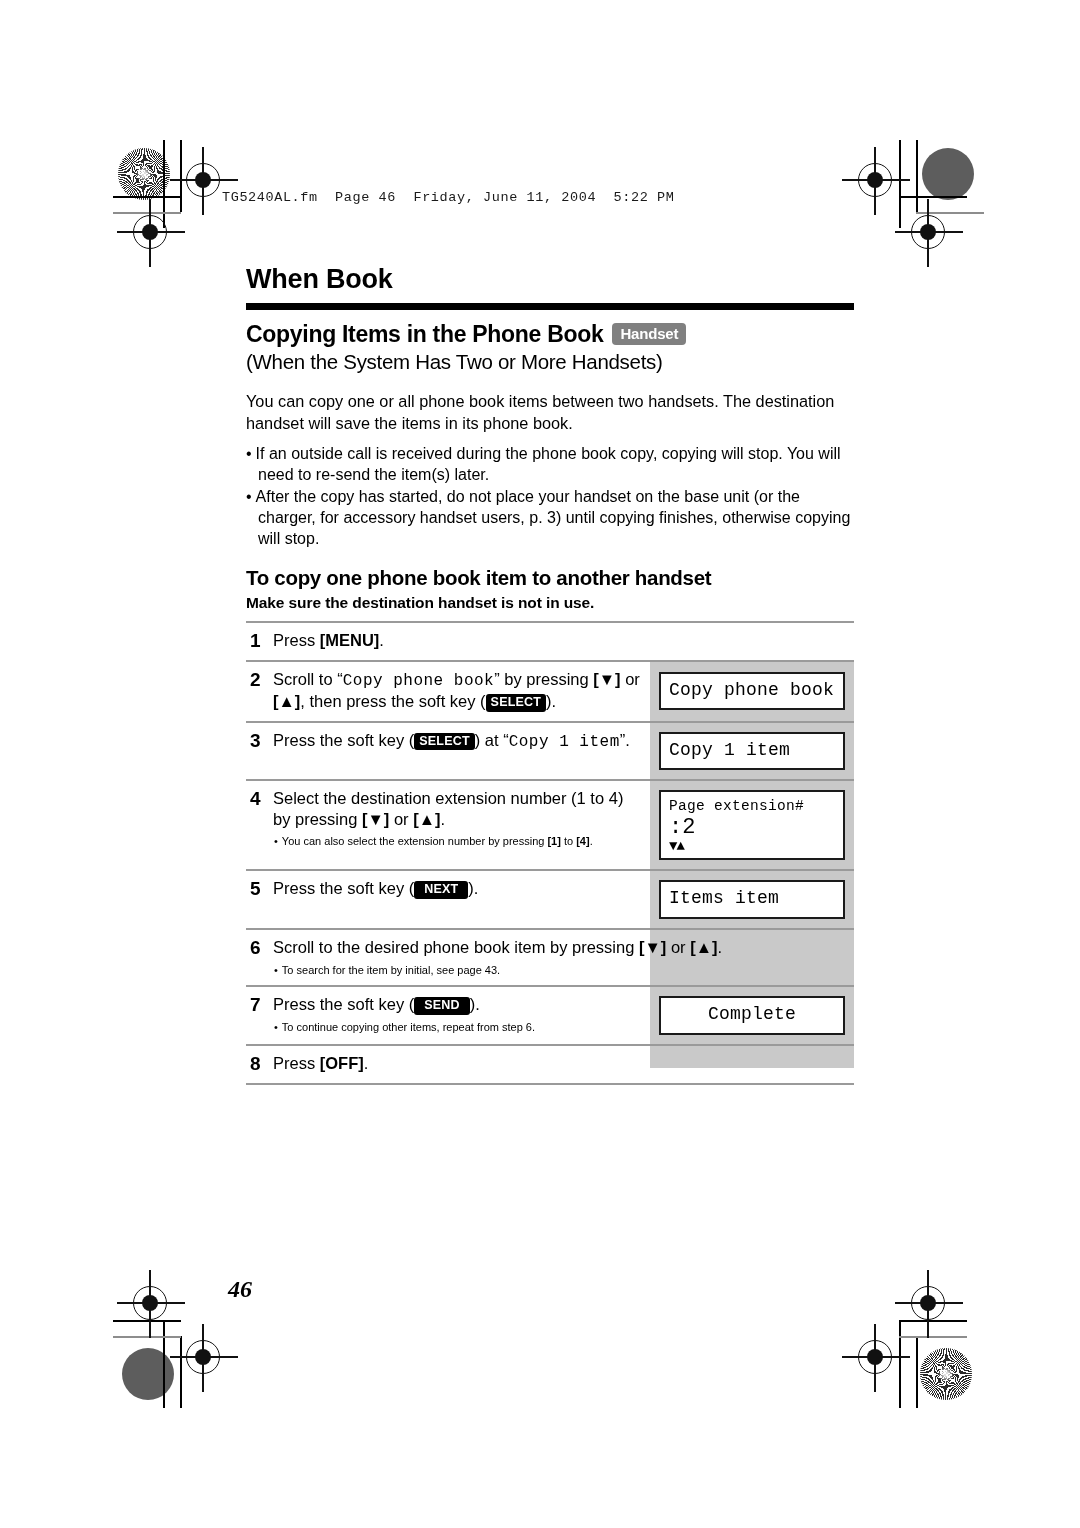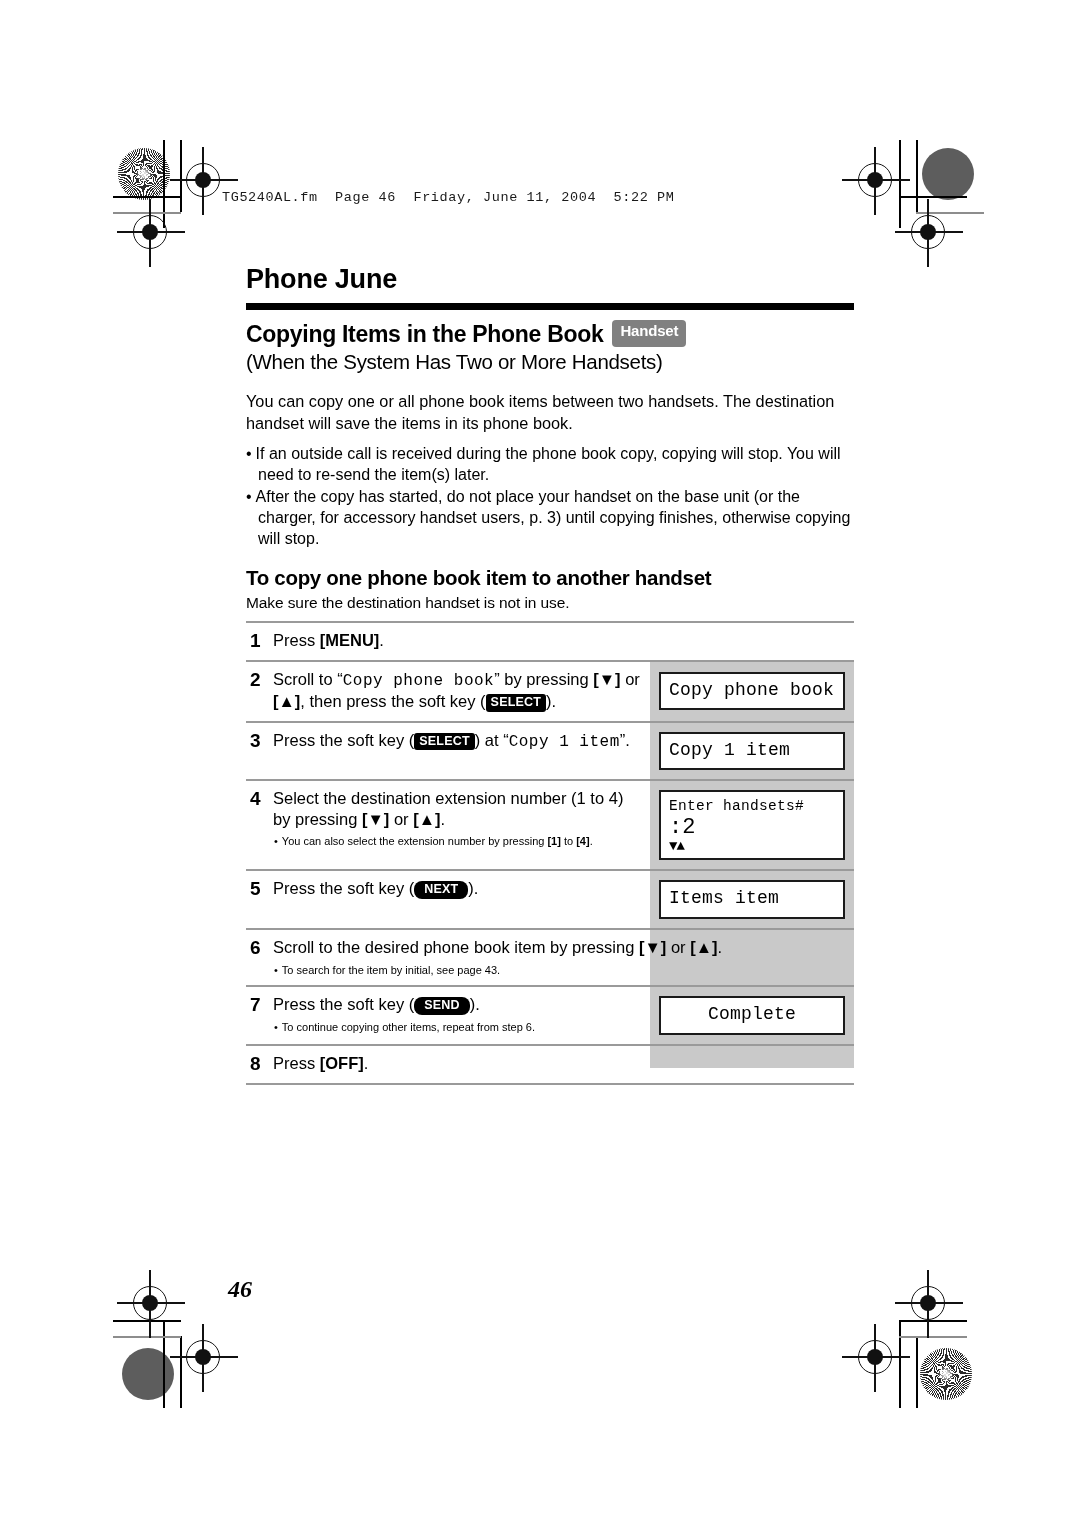--- a/index.html
+++ b/index.html
@@ -98,20 +98,21 @@
     height: 7px;
     background: #000;
     margin-bottom: 11px;
   }
   h2.section {
     font-size: 23px;
     font-weight: bold;
     letter-spacing: -0.3px;
     margin: 0 0 2px 0;
     display: flex;
+    align-items: center;
     gap: 9px;
   }
   .handset-badge {
     display: inline-block;
     background: #808080;
     color: #ffffff;
     font-size: 15px;
     font-weight: bold;
     border-radius: 4px;
     padding: 2px 8px 3px 8px;
@@ -149,21 +150,21 @@
   }
 
   h3.howto {
     font-size: 20.5px;
     font-weight: bold;
     letter-spacing: -0.3px;
     margin: 6px 0 4px 0;
   }
   p.note-bold {
     font-size: 15.5px;
-    font-weight: normal;
+    font-weight: bold;
     margin: 0 0 9px 0;
     letter-spacing: -0.1px;
   }
 
   
   .steps {
     position: relative;
     border-top: 2px solid #9a9a9a;
   }
   .lcd-band {
@@ -247,21 +248,21 @@
     color: #fff;
     font-size: 12.5px;
     font-weight: bold;
     letter-spacing: 0.2px;
     padding: 1px 5px 2px 5px;
     border-radius: 3px;
     position: relative;
     top: -1px;
     line-height: 1.15;
   }
-  .softkey.wide { padding: 1px 10px 2px 10px; border-radius: 8px; }
+  .softkey.wide { padding: 1px 10px 2px 10px; }
 
   
   .lcd {
     background: #ffffff;
     border: 2px solid #1a1a1a;
     box-sizing: border-box;
     width: 186px;
     padding: 6px 8px 7px 8px;
     font-family: "Liberation Mono", monospace;
   }
@@ -357,21 +358,21 @@
       <span class="v"></span>
     </div>
 </div>
 
 <div class="page">
 
   <div class="fileline">TG5240AL.fm  Page 46  Friday, June 11, 2004  5:22 PM</div>
 
   <div class="content">
 
-    <h1 class="chapter">Phone June</h1>
+    <h1 class="chapter">When Book</h1>
     <div class="rule-thick"></div>
 
     <h2 class="section">
       <span>Copying Items in the Phone Book</span>
       <span class="handset-badge">Handset</span>
     </h2>
     <h3 class="subsection">(When the System Has Two or More Handsets)</h3>
 
     <p class="body">You can copy one or all phone book items between two handsets. The destination handset will save the items in its phone book.</p>
 
@@ -425,21 +426,21 @@
               <div class="step-line">
                 <div class="step-num">4</div>
                 <div class="step-text">Select the destination extension number (1 to 4) by pressing <b>[▼]</b> or <b>[▲]</b>.</div>
               </div>
               <ul class="substeps">
                 <li>You can also select the extension number by pressing <b>[1]</b> to <b>[4]</b>.</li>
               </ul>
             </div>
             <div class="step-right">
               <div class="lcd small-head tall">
-                <div class="l1">Enter handsets#</div>
+                <div class="l1">Page extension#</div>
                 <div class="l2">:2</div>
                 <div class="l3">▼▲</div>
               </div>
             </div>
           </div>
           <div class="step-row">
             <div class="step-left">
               <div class="step-line">
                 <div class="step-num">5</div>
                 <div class="step-text">Press the soft key (<span class="softkey wide">NEXT</span>).</div>

